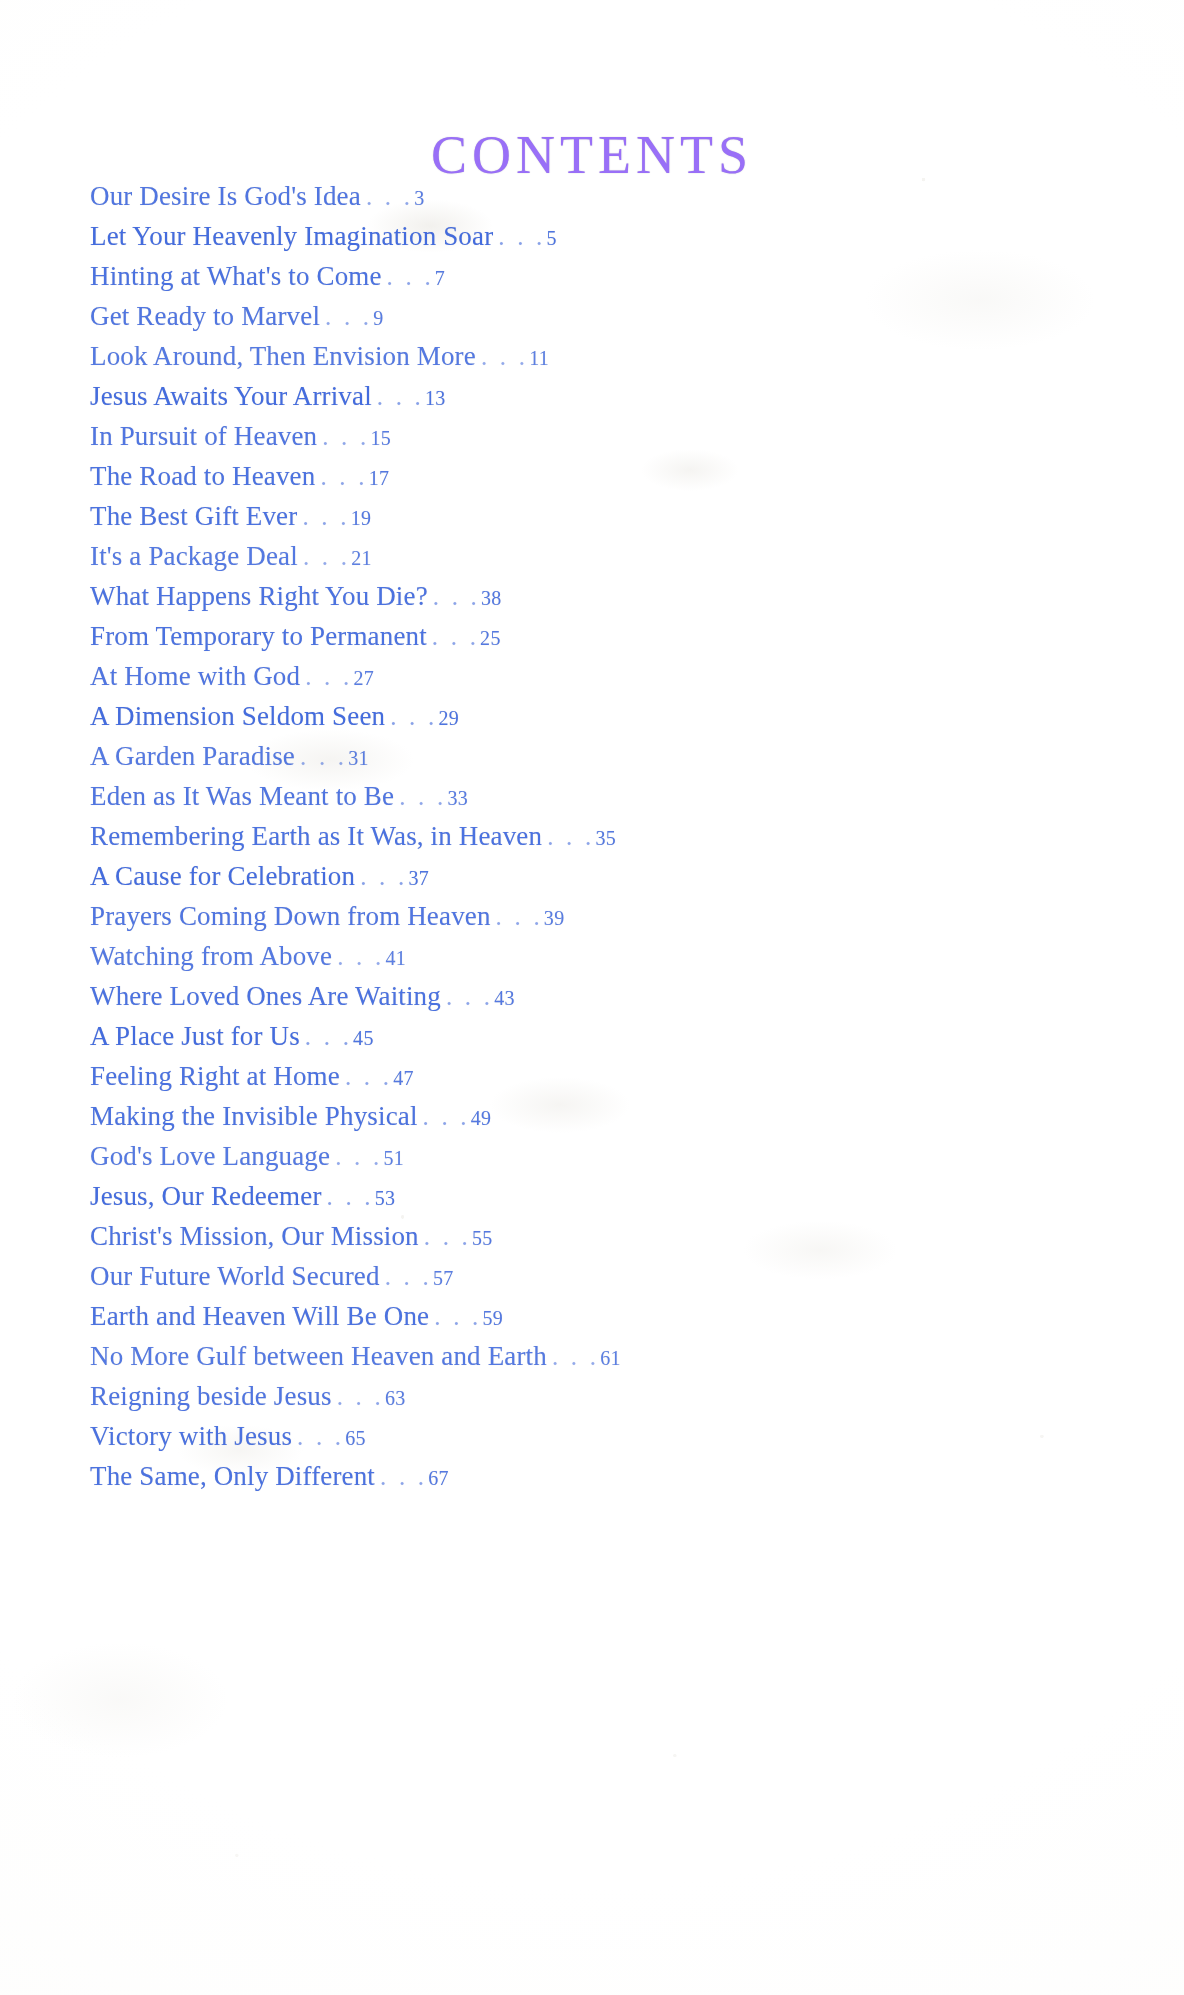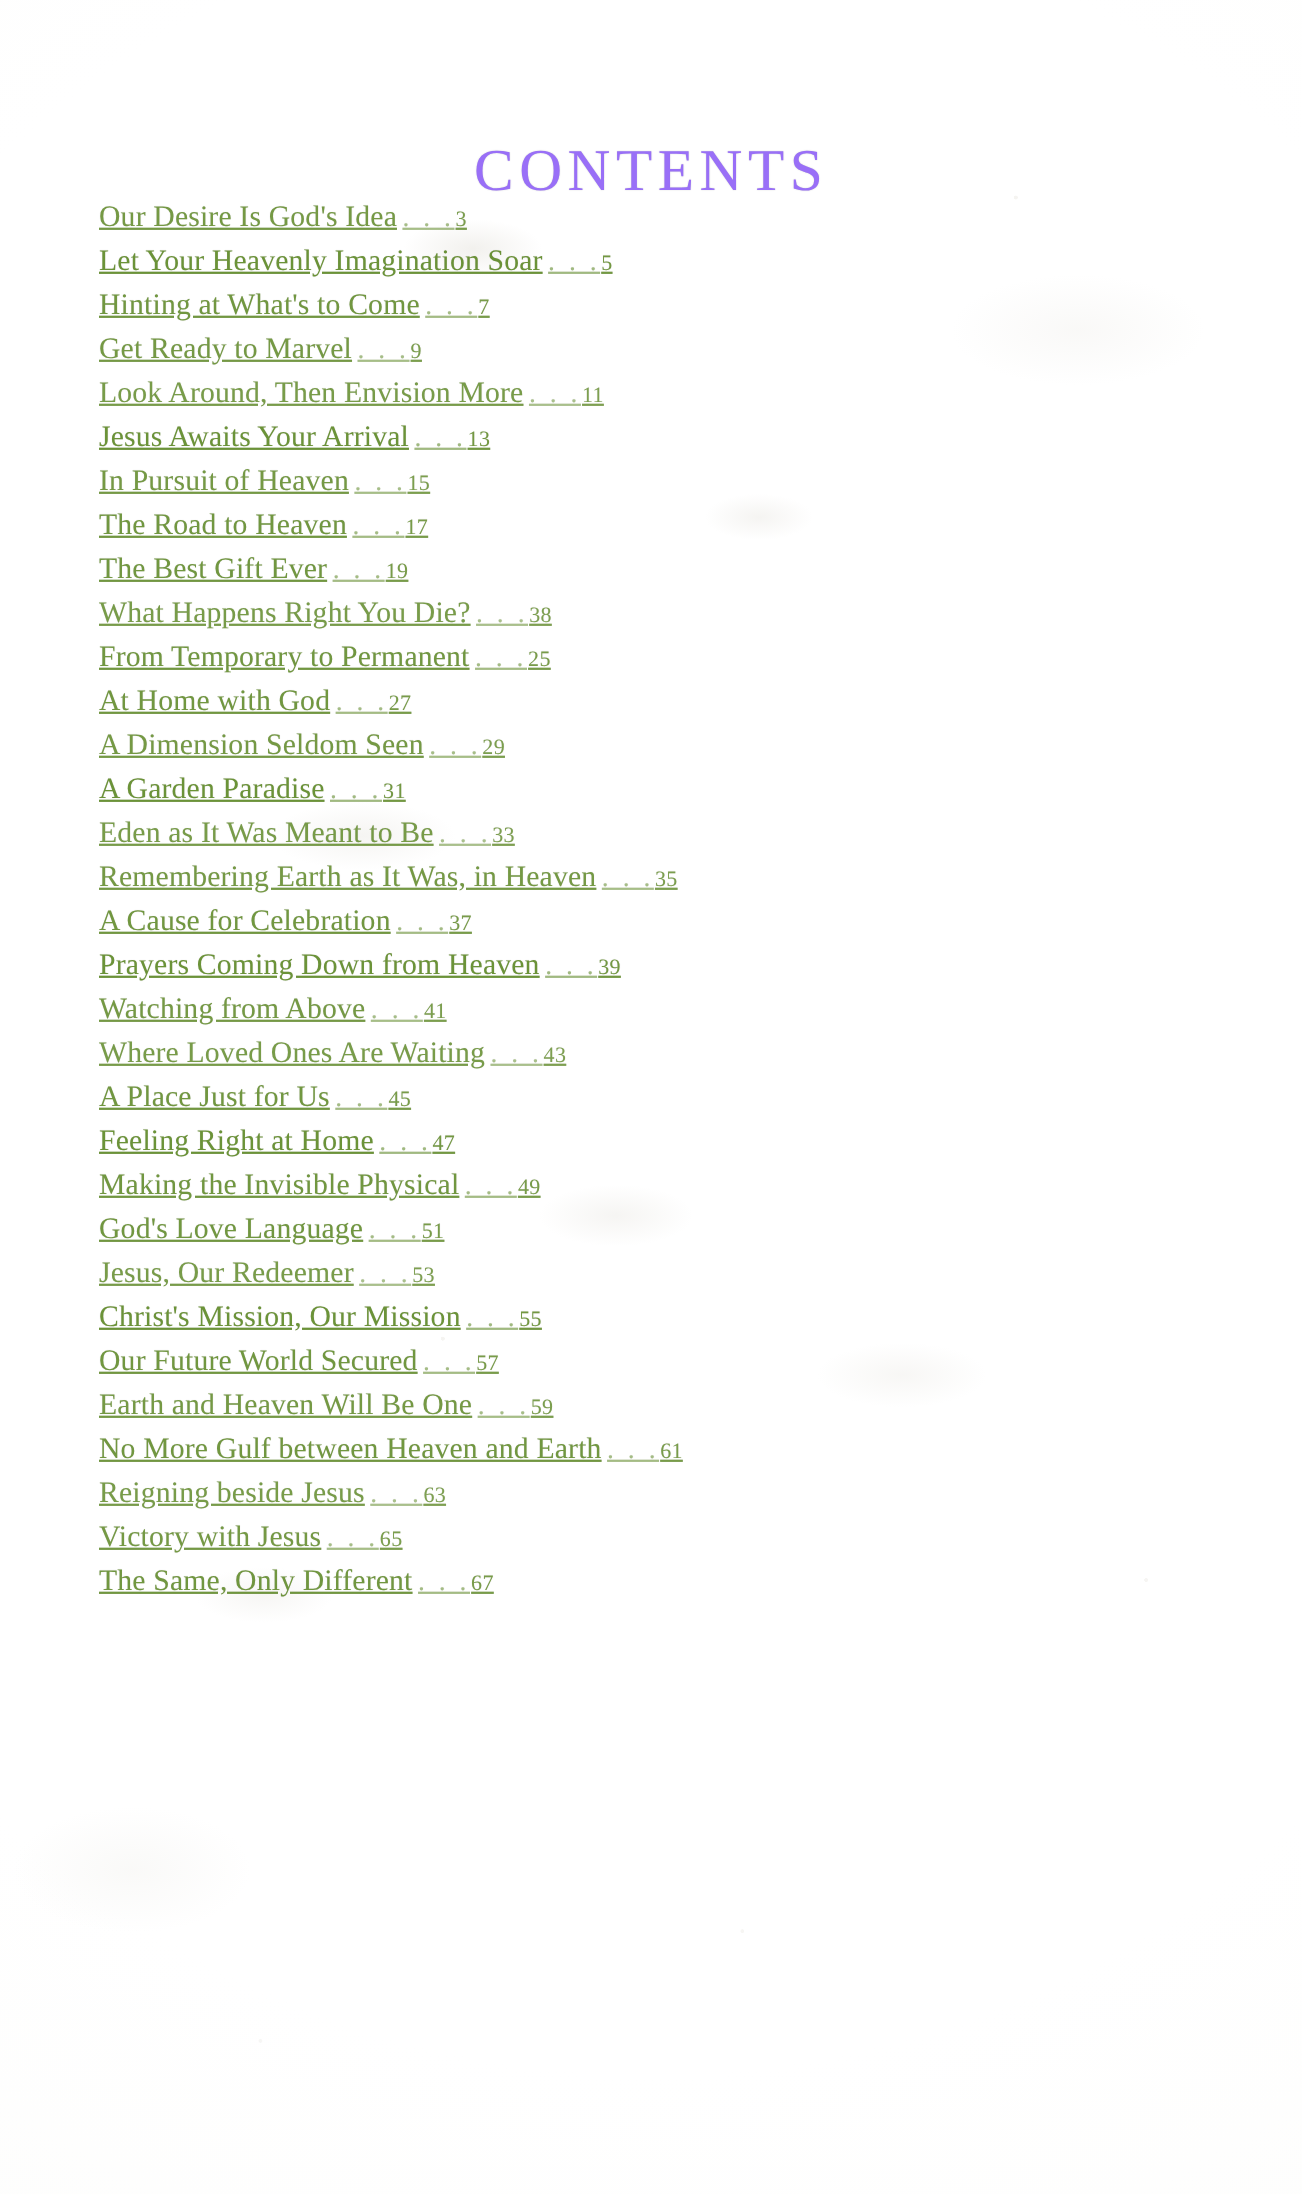--- a/index.html
+++ b/index.html
@@ -80,26 +80,25 @@
     width: 1000px;
     list-style: none;
     margin: 0;
     padding: 0;
   }
   .toc-entry {
     height: 40px;
     line-height: 40px;
     font-size: 27px;
     font-weight: 400;
-    color: #4d7c0f;
+    color: #1d4ed8;
     opacity: .82;
     white-space: nowrap;
     letter-spacing: .15px;
     text-shadow: 0 0 .9px rgba(130,130,130,.40);
-    text-decoration: underline;
   }
   .toc-entry .title {
     opacity: .97;
   }
   .toc-entry .leader {
     letter-spacing: 3.2px;
     opacity: .62;
     padding: 0 1px 0 5px;
     font-size: 25px;
   }
@@ -129,20 +128,21 @@
   <ul class="toc-list" id="toc-list">
       <li class="toc-entry"><span class="title">Our Desire Is God's Idea</span><span class="leader">. . .</span><span class="page">3</span></li>
       <li class="toc-entry"><span class="title">Let Your Heavenly Imagination Soar</span><span class="leader">. . .</span><span class="page">5</span></li>
       <li class="toc-entry"><span class="title">Hinting at What's to Come</span><span class="leader">. . .</span><span class="page">7</span></li>
       <li class="toc-entry"><span class="title">Get Ready to Marvel</span><span class="leader">. . .</span><span class="page">9</span></li>
       <li class="toc-entry"><span class="title">Look Around, Then Envision More</span><span class="leader">. . .</span><span class="page">11</span></li>
       <li class="toc-entry"><span class="title">Jesus Awaits Your Arrival</span><span class="leader">. . .</span><span class="page">13</span></li>
       <li class="toc-entry"><span class="title">In Pursuit of Heaven</span><span class="leader">. . .</span><span class="page">15</span></li>
       <li class="toc-entry"><span class="title">The Road to Heaven</span><span class="leader">. . .</span><span class="page">17</span></li>
       <li class="toc-entry"><span class="title">The Best Gift Ever</span><span class="leader">. . .</span><span class="page">19</span></li>
+      <li class="toc-entry"><span class="title">It's a Package Deal</span><span class="leader">. . .</span><span class="page">21</span></li>
       <li class="toc-entry"><span class="title">What Happens Right You Die?</span><span class="leader">. . .</span><span class="page">38</span></li>
       <li class="toc-entry"><span class="title">From Temporary to Permanent</span><span class="leader">. . .</span><span class="page">25</span></li>
       <li class="toc-entry"><span class="title">At Home with God</span><span class="leader">. . .</span><span class="page">27</span></li>
       <li class="toc-entry"><span class="title">A Dimension Seldom Seen</span><span class="leader">. . .</span><span class="page">29</span></li>
       <li class="toc-entry"><span class="title">A Garden Paradise</span><span class="leader">. . .</span><span class="page">31</span></li>
       <li class="toc-entry"><span class="title">Eden as It Was Meant to Be</span><span class="leader">. . .</span><span class="page">33</span></li>
       <li class="toc-entry"><span class="title">Remembering Earth as It Was, in Heaven</span><span class="leader">. . .</span><span class="page">35</span></li>
       <li class="toc-entry"><span class="title">A Cause for Celebration</span><span class="leader">. . .</span><span class="page">37</span></li>
       <li class="toc-entry"><span class="title">Prayers Coming Down from Heaven</span><span class="leader">. . .</span><span class="page">39</span></li>
       <li class="toc-entry"><span class="title">Watching from Above</span><span class="leader">. . .</span><span class="page">41</span></li>

